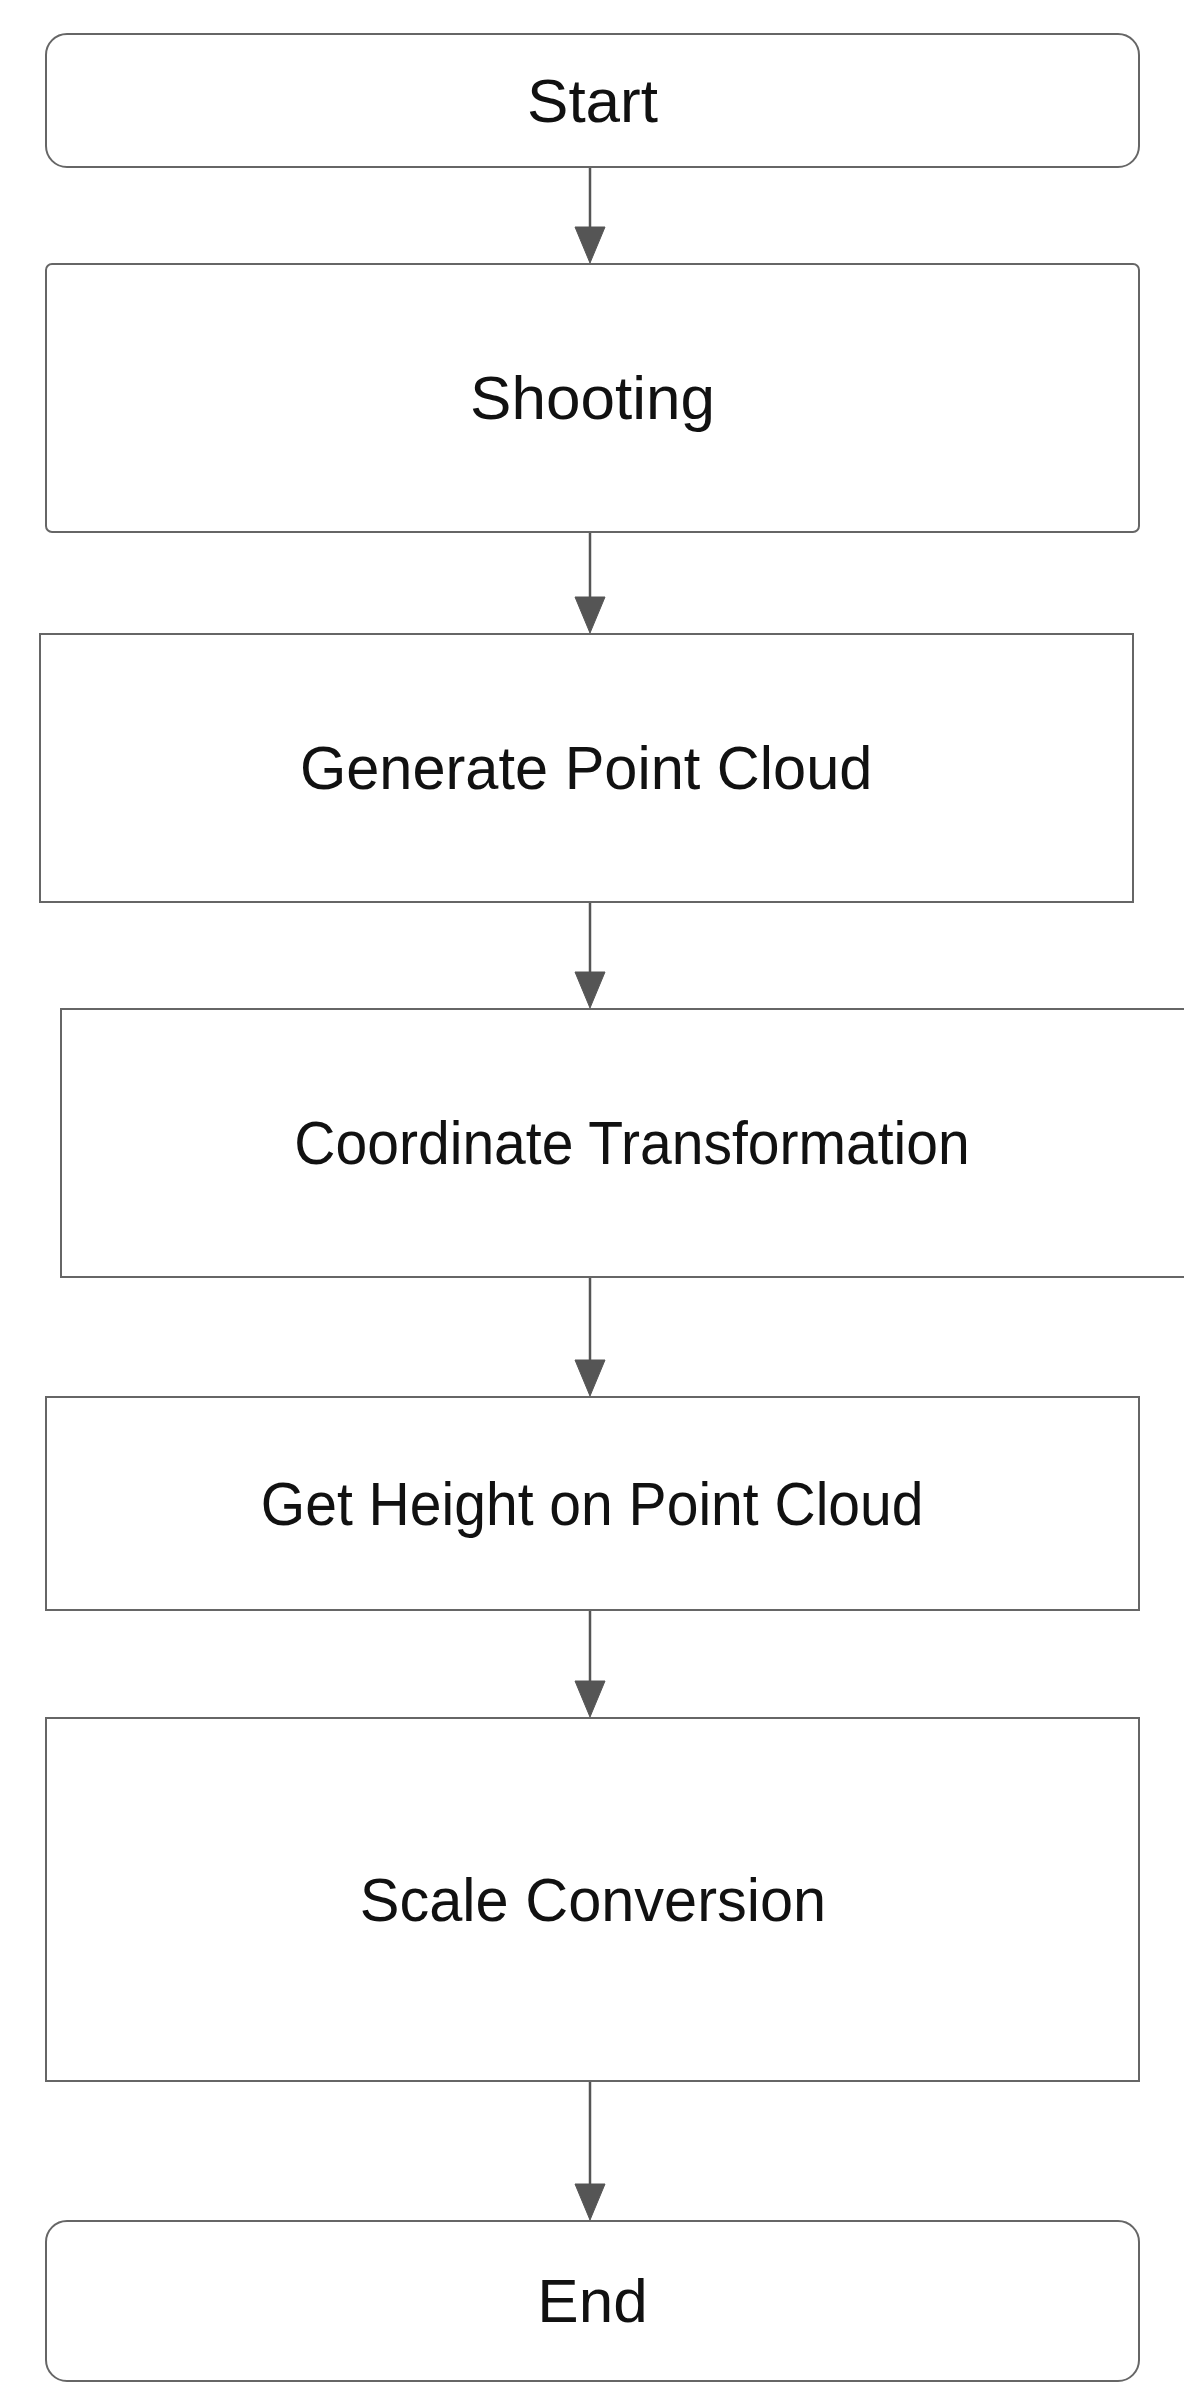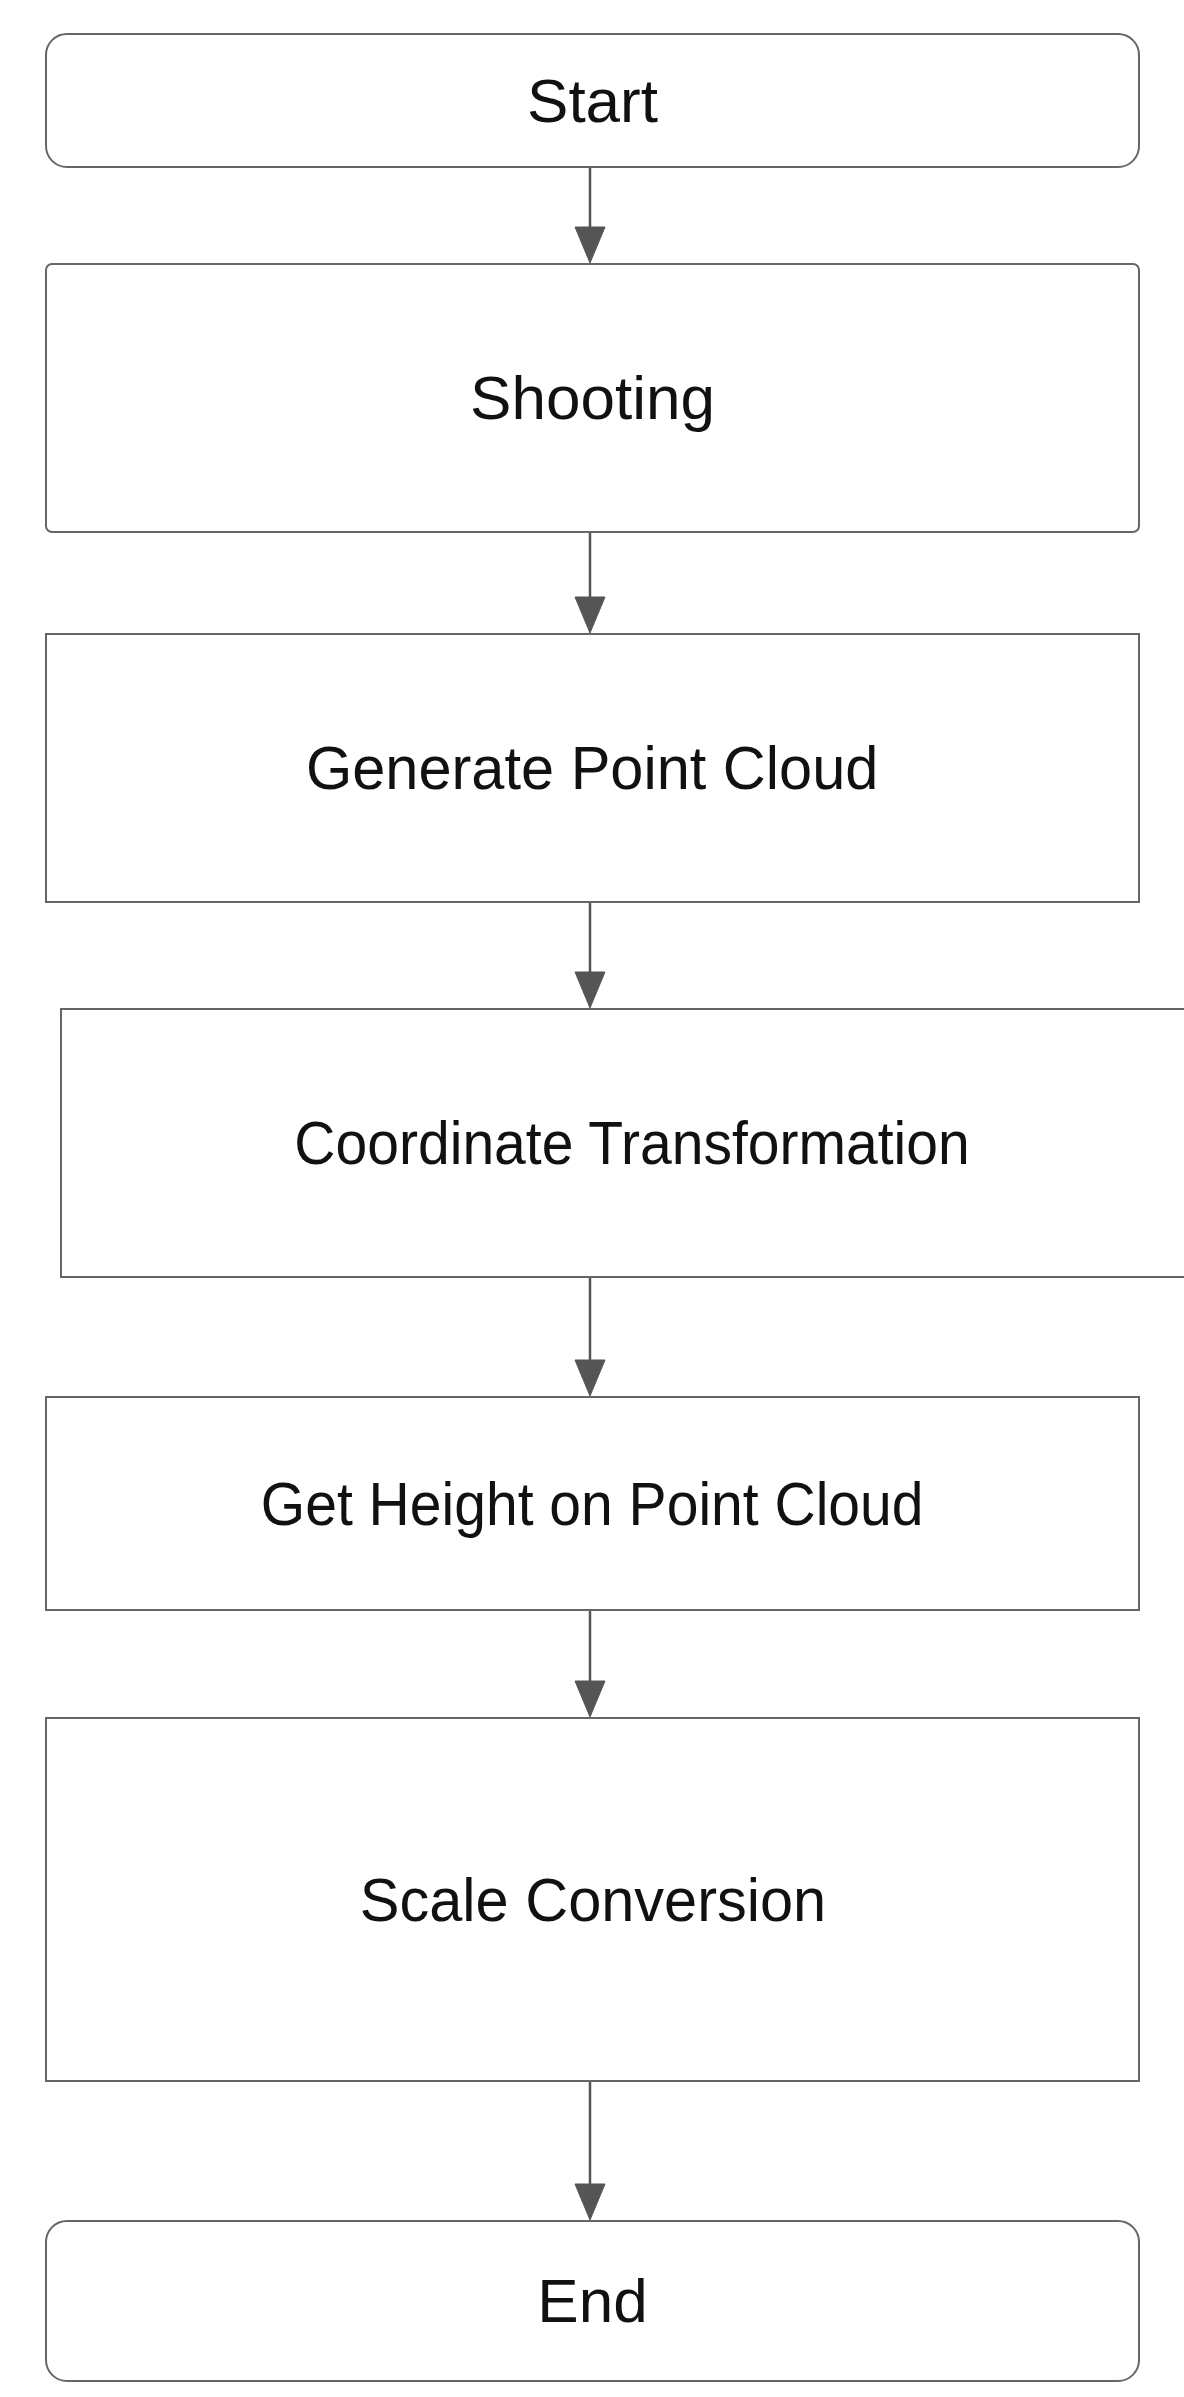--- a/index.html
+++ b/index.html
@@ -76,21 +76,21 @@
   </svg>
 
   <div class="node-box terminal" style="left: 45px; top: 33px; width: 1095px; height: 135px;">
     <span class="node-label sz-start">Start</span>
   </div>
 
   <div class="node-box" style="left: 45px; top: 263px; width: 1095px; height: 270px; border-radius: 7px;">
     <span class="node-label sz-normal">Shooting</span>
   </div>
 
-  <div class="node-box" style="left: 45px; top: 633px; width: 1095px; height: 270px;">
+  <div class="node-box" style="left: 39px; top: 633px; width: 1095px; height: 270px;">
     <span class="node-label sz-wide">Generate Point Cloud</span>
   </div>
 
   <div class="node-box" style="left: 60px; top: 1008px; width: 1145px; height: 270px;">
     <span class="node-label sz-xwide">Coordinate Transformation</span>
   </div>
 
   <div class="node-box" style="left: 45px; top: 1396px; width: 1095px; height: 215px;">
     <span class="node-label sz-xwide">Get Height on Point Cloud</span>
   </div>

